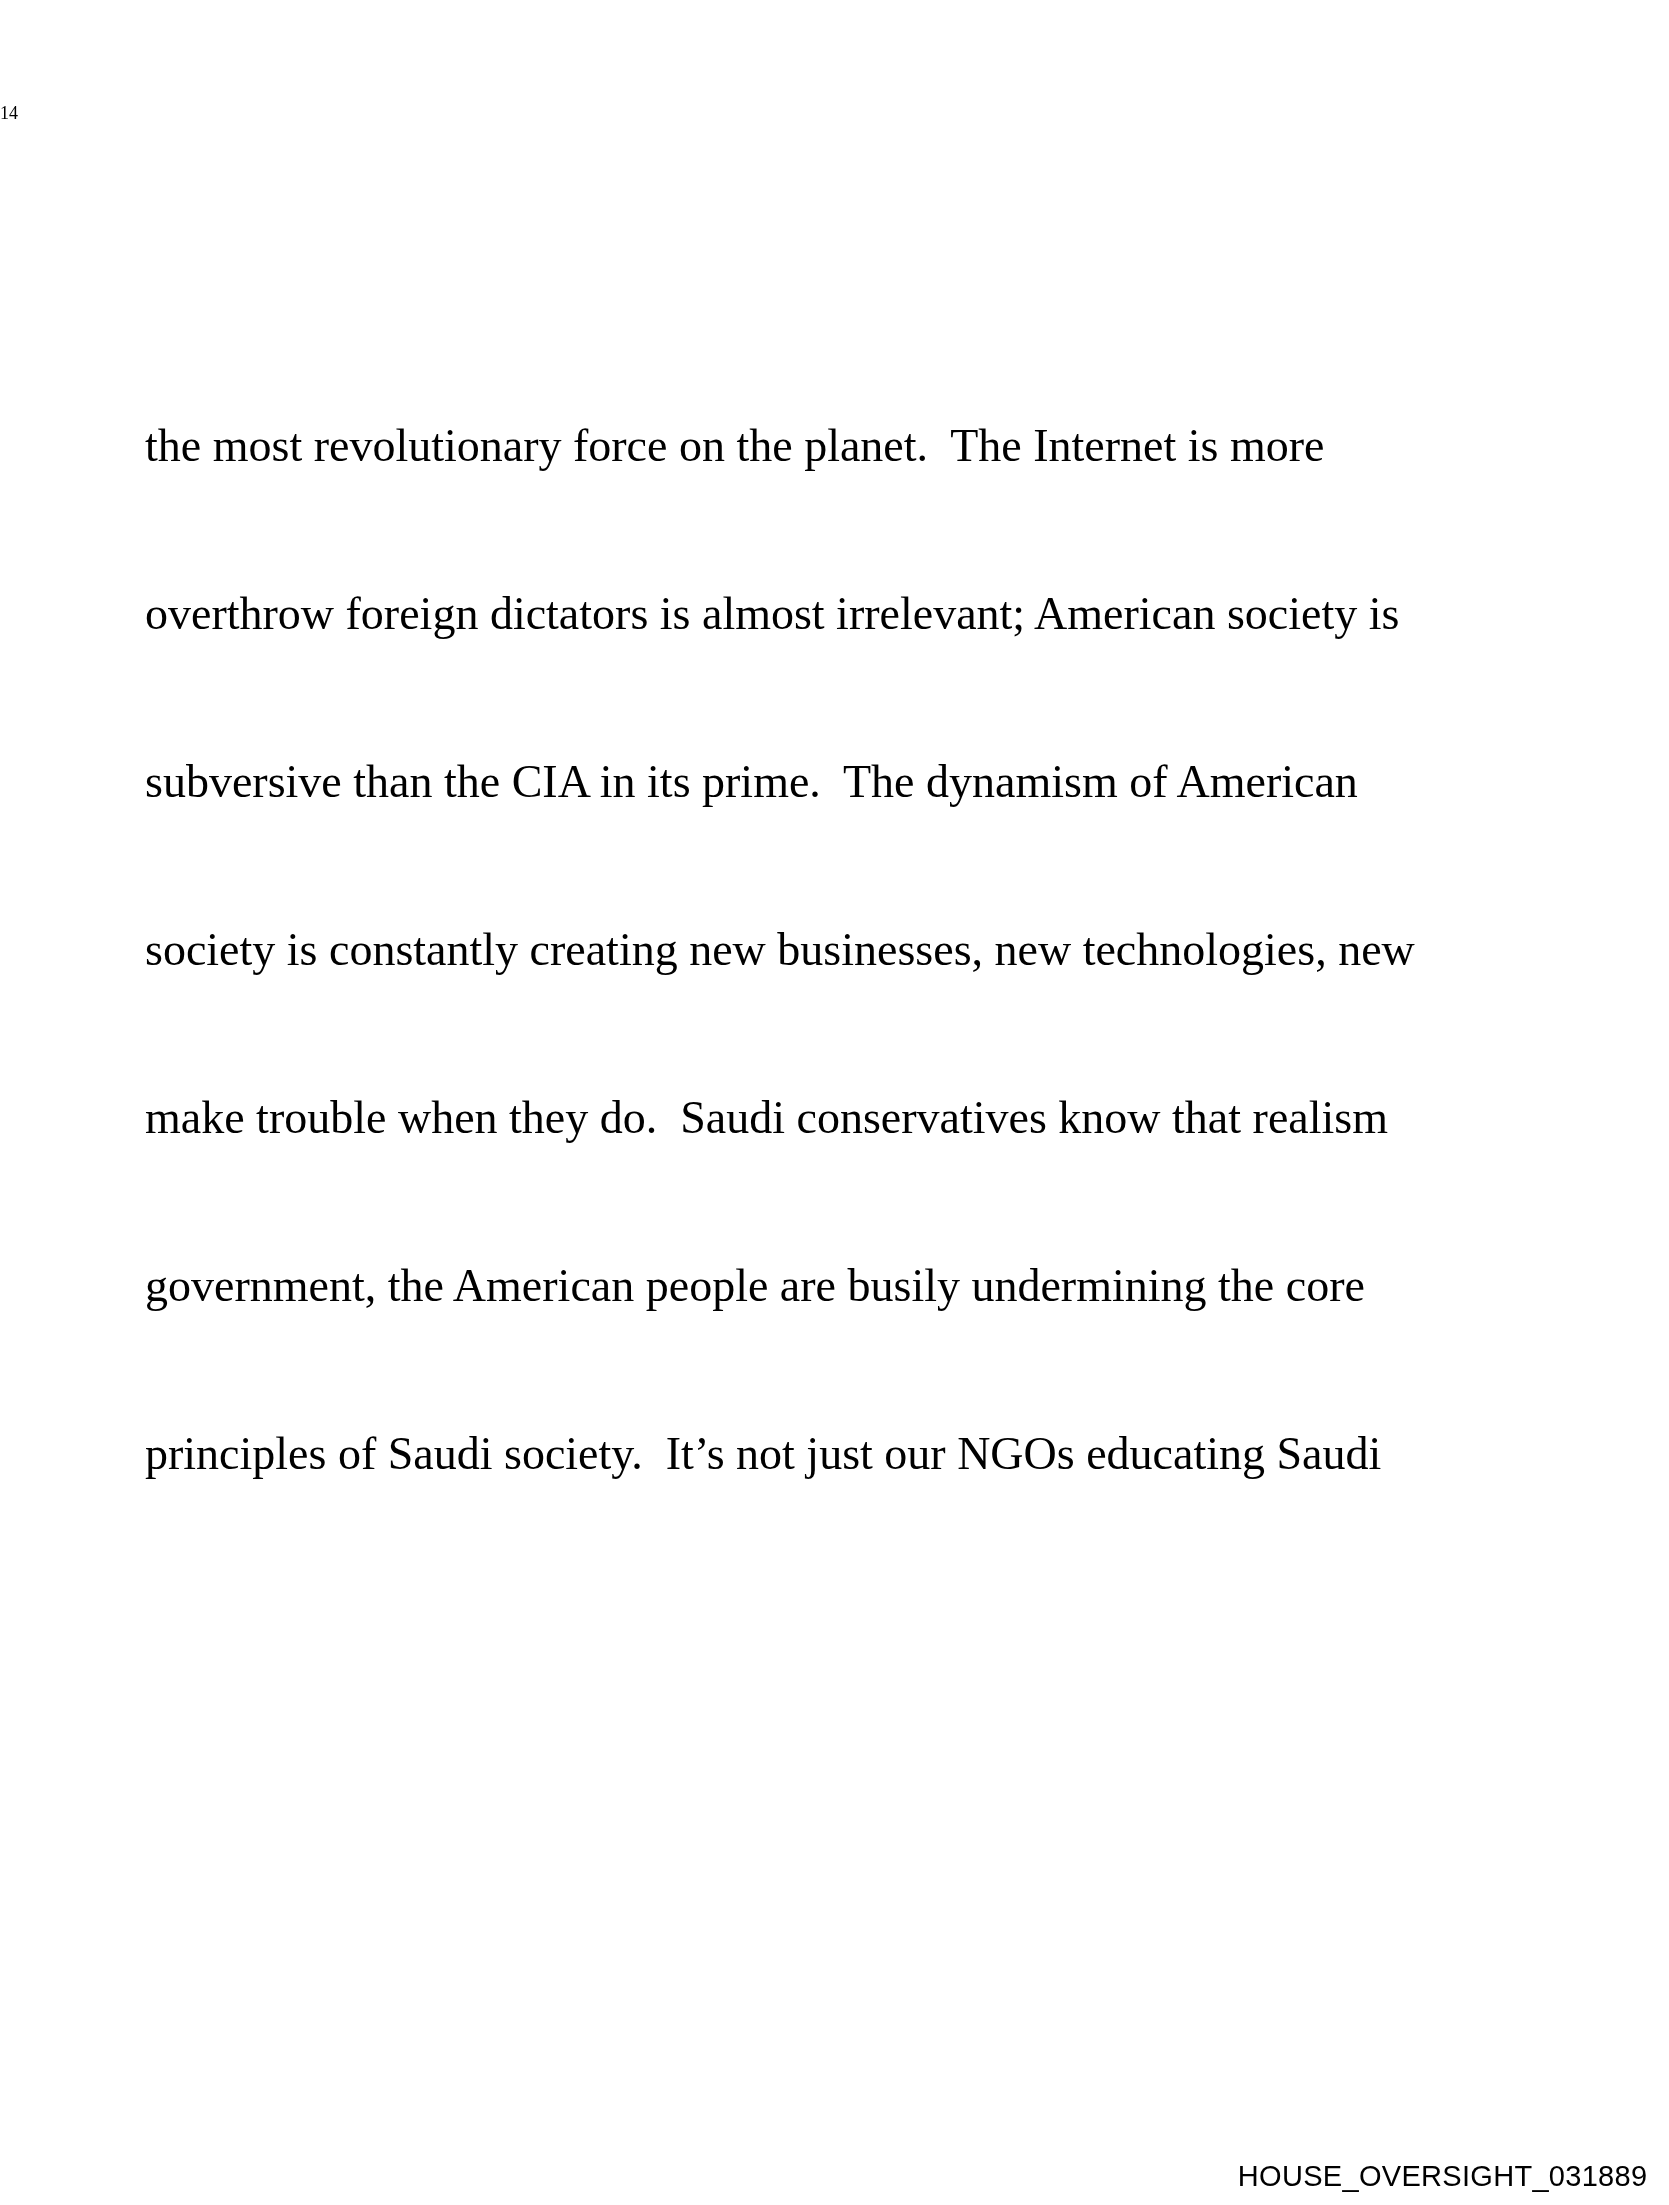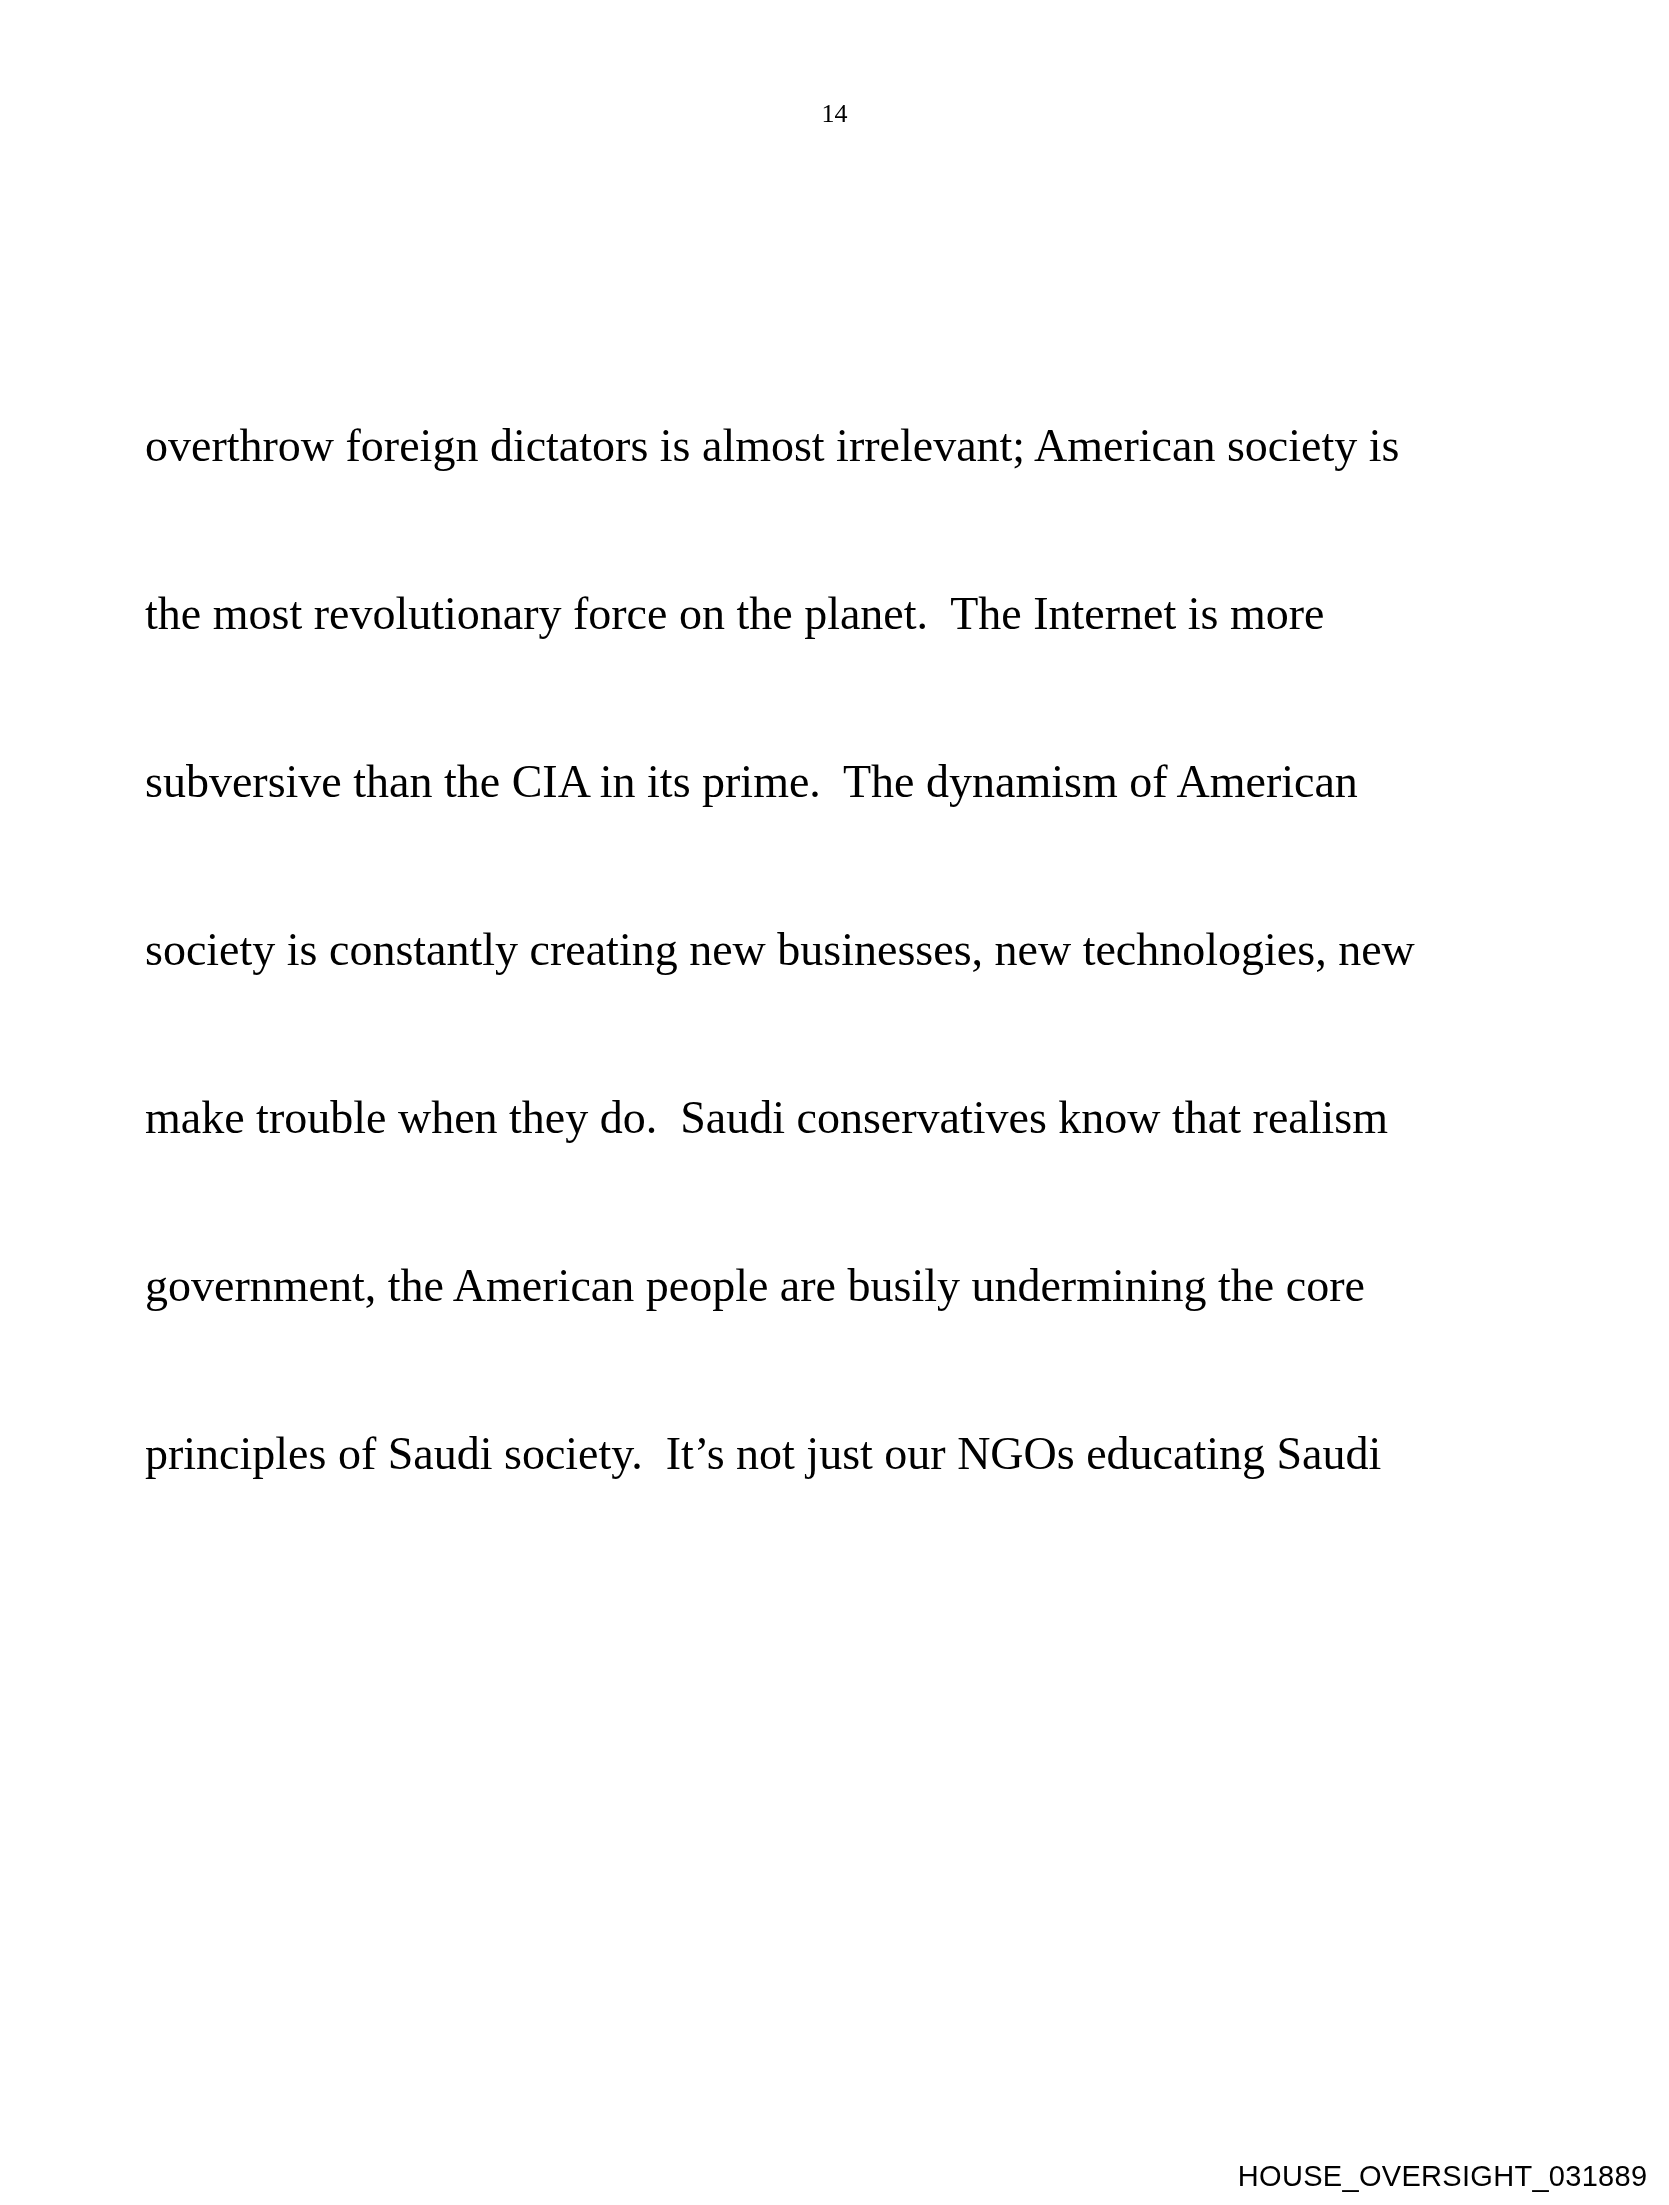--- a/index.html
+++ b/index.html
@@ -12,23 +12,23 @@
       height: 2205px;
       position: relative;
       overflow: hidden;
       color: #000000;
     }
     .page-number {
       position: absolute;
       top: 98px;
       left: 0;
       width: 1669px;
-      text-align: center;
+      text-align: left;
       font-family: "Liberation Serif", "DejaVu Serif", serif;
-      font-size: 26px;
+      font-size: 18px;
       line-height: 31px;
     }
     .body-text {
       position: absolute;
       top: 194px;
       left: 145px;
       width: 1506px;
       font-family: "Liberation Serif", "DejaVu Serif", serif;
       font-size: 46px;
       line-height: 56px;
@@ -48,22 +48,22 @@
       letter-spacing: 0.3px;
     }
   </style>
 </head>
 <body>
 
 <div class="page-number">14</div>
 
 <div class="body-text">
   <div>
+    <span class="line">the most revolutionary force on the planet.  The Internet is more</span>
     <span class="line">overthrow foreign dictators is almost irrelevant; American society is</span>
-    <span class="line">the most revolutionary force on the planet.  The Internet is more</span>
     <span class="line">subversive than the CIA in its prime.  The dynamism of American</span>
     <span class="line">society is constantly creating new businesses, new technologies, new</span>
     <span class="line">make trouble when they do.  Saudi conservatives know that realism</span>
     <span class="line">government, the American people are busily undermining the core</span>
     <span class="line">principles of Saudi society.  It’s not just our NGOs educating Saudi</span>
     
     
     
     
     

